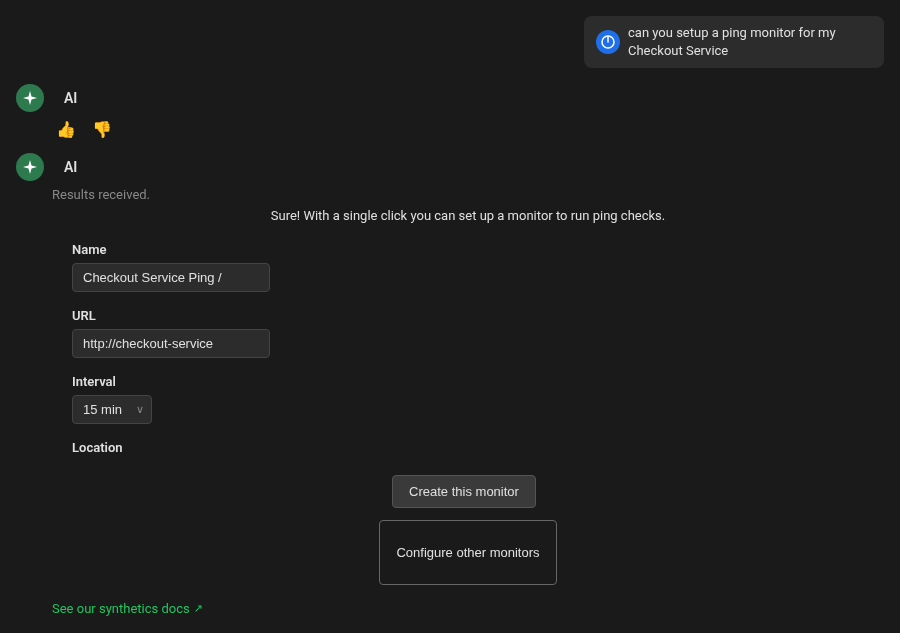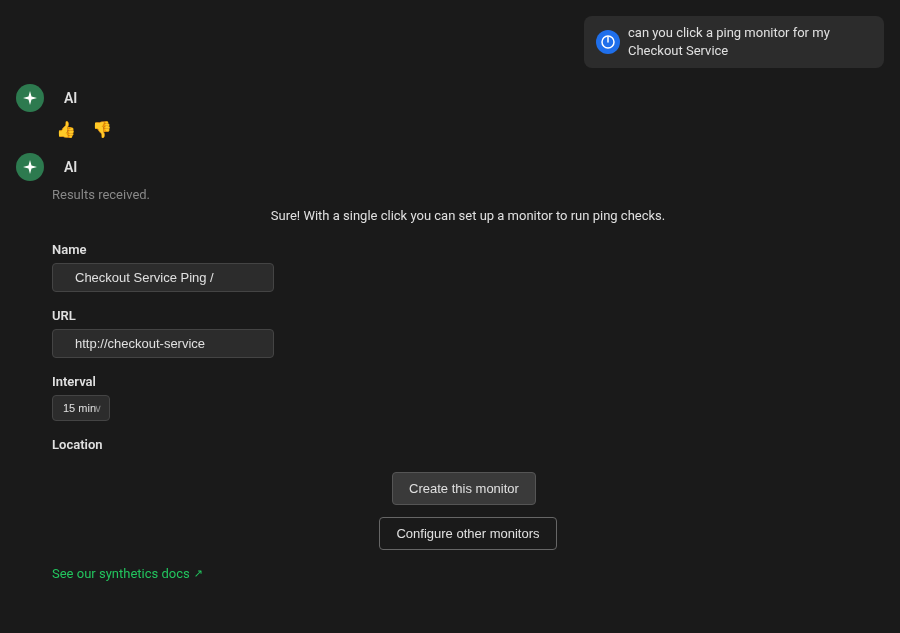--- a/index.html
+++ b/index.html
@@ -124,48 +124,49 @@
       color: #e0e0e0;
       font-size: 13px;
       line-height: 1.5;
       margin-bottom: 16px;
       text-align: center;
     }
 
     
     .form-section {
       margin-bottom: 16px;
+      margin-left: 20px;
     }
 
     .field-label {
       color: #e0e0e0;
       font-size: 13px;
       font-weight: 600;
       margin-bottom: 6px;
     }
 
     .text-input {
       background-color: #2c2c2c;
       border: 1px solid #444;
       border-radius: 4px;
       color: #e0e0e0;
       font-size: 13px;
-      padding: 6px 22px;
+      padding: 6px 10px;
       outline: none;
       width: auto;
       min-width: 160px;
     }
 
     .select-input {
       background-color: #2c2c2c;
       border: 1px solid #444;
       border-radius: 4px;
       color: #e0e0e0;
-      font-size: 11px;
-      padding: 6px 12px 6px 10px;
+      font-size: 13px;
+      padding: 6px 28px 6px 10px;
       outline: none;
       appearance: none;
       -webkit-appearance: none;
       cursor: pointer;
       position: relative;
     }
 
     .select-wrapper {
       position: relative;
       display: inline-block;
@@ -196,21 +197,21 @@
       transition: background-color 0.2s;
     }
 
     .btn-outline {
       background-color: transparent;
       border: 1px solid #666;
       border-radius: 4px;
       color: #e0e0e0;
       cursor: pointer;
       font-size: 13px;
-      padding: 8px 16px;
+      padding: 24px 16px;
       margin-bottom: 8px;
       transition: background-color 0.2s;
     }
 
     .buttons-row {
       display: flex;
       flex-direction: column;
       align-items: center;
       gap: 4px;
       margin-bottom: 8px;
@@ -237,21 +238,21 @@
 <div class="chat-container">
 
   <div class="user-message-row">
     <div class="user-bubble">
       <div class="user-avatar">
         <svg viewBox="0 0 16 16" fill="white" xmlns="http://www.w3.org/2000/svg">
           <circle cx="8" cy="8" r="6" fill="none" stroke="white" stroke-width="1.5"></circle>
           <line x1="8" y1="3" x2="8" y2="8" stroke="white" stroke-width="1.5" stroke-linecap="round"></line>
         </svg>
       </div>
-      <span class="user-text">can you click a ping monitor for my Checkout Service</span>
+      <span class="user-text">can you setup a ping monitor for my Checkout Service</span>
     </div>
   </div>
 
   <div class="ai-message">
     <div class="ai-header">
       <div class="ai-avatar">
         <svg width="18" height="18" viewBox="0 0 18 18" fill="none" xmlns="http://www.w3.org/2000/svg">
           <path d="M9 2 L10.5 7.5 L16 9 L10.5 10.5 L9 16 L7.5 10.5 L2 9 L7.5 7.5 Z" fill="white"></path>
         </svg>
       </div>

